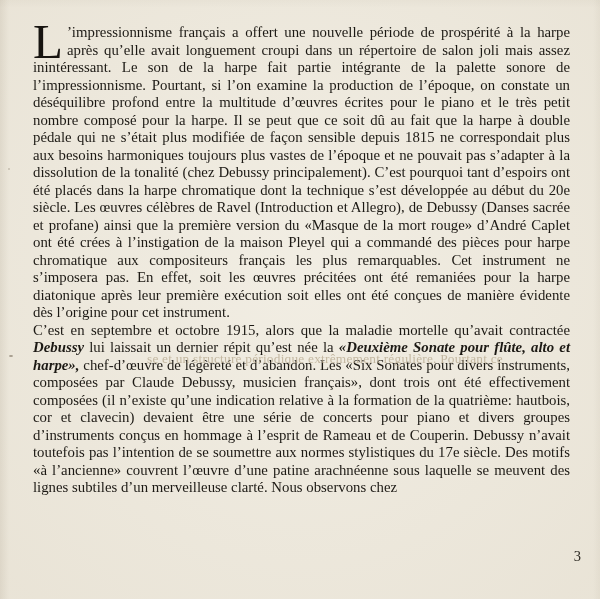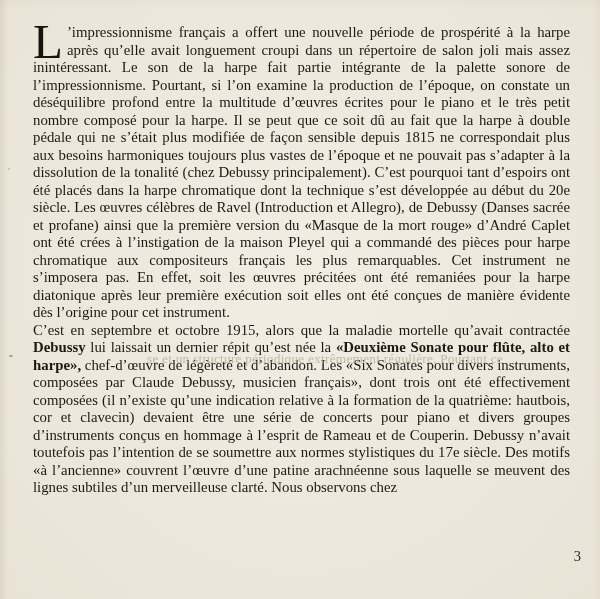--- a/index.html
+++ b/index.html
@@ -44,20 +44,21 @@
   .dropcap {
     float: left;
     font-size: 49px;
     line-height: 34px;
     padding-top: 1px;
     margin: 0 4px 0 0;
     color: #171410;
   }
   .bold {
     font-weight: 700;
+    font-style: italic;
   }
   .ghost-line {
     position: absolute;
     left: 147px;
     top: 352px;
     width: 428px;
     font-size: 13.4px;
     line-height: 14px;
     color: #b5a78c;
     opacity: 0.75;

